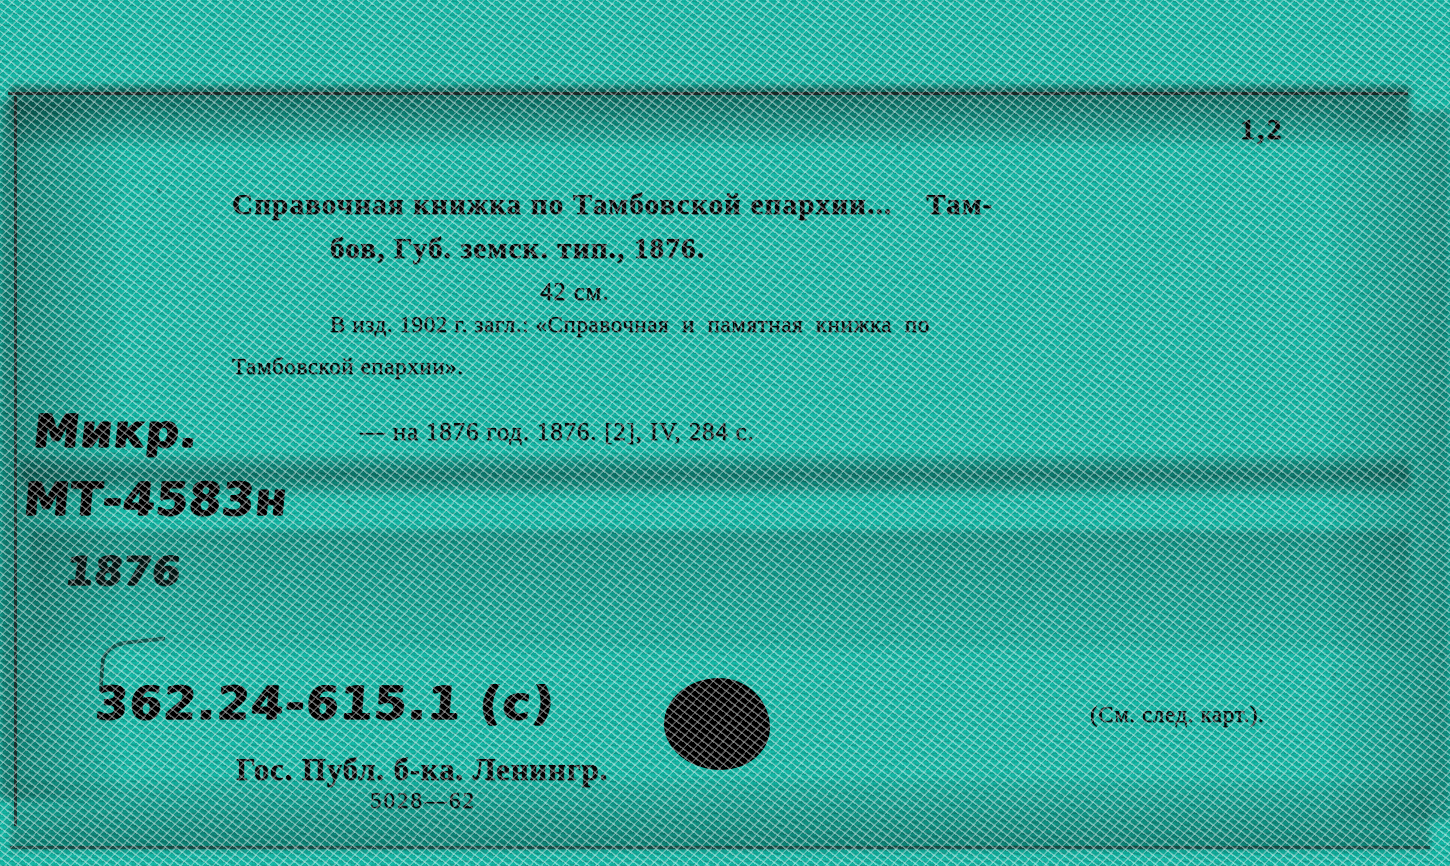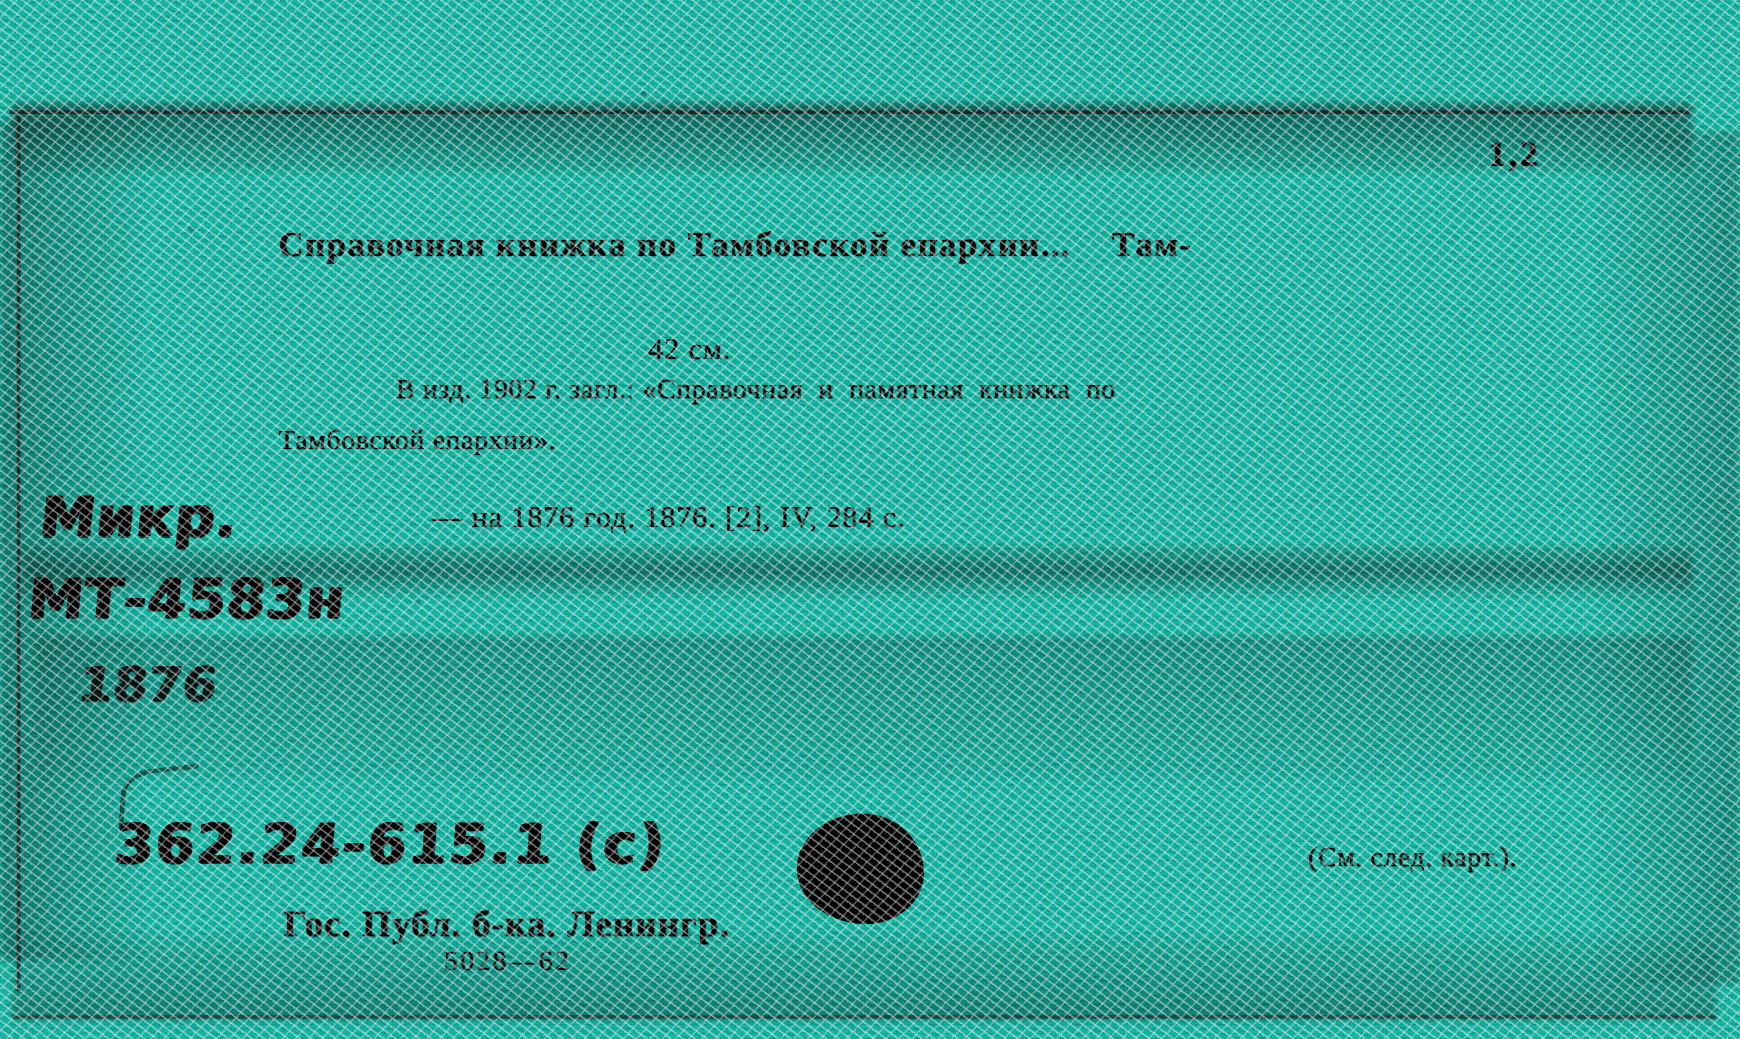--- a/index.html
+++ b/index.html
@@ -215,20 +215,21 @@
   <div class="smudge smudge-mid2"></div>
   <div class="smudge smudge-bottom"></div>
 
   <div class="rule rule-top"></div>
   <div class="rule rule-left"></div>
   <div class="rule rule-bottom"></div>
 
   <div class="typed t-num" id="corner-mark">1,2</div>
 
   <div class="typed t-title" id="title-line1">Справочная книжка по Тамбовской епархии...    Там-</div>
+  <div class="typed t-title" id="title-line2">бов, Губ. земск. тип., 1876.</div>
 
   <div class="typed t-body" id="size-line">42 см.</div>
 
   <div class="typed t-small" id="note-line1">В изд. 1902 г. загл.: «Справочная  и  памятная  книжка  по</div>
   <div class="typed t-small" id="note-line2">Тамбовской епархии».</div>
 
   <div class="typed t-body" id="holdings">— на 1876 год. 1876. [2], IV, 284 с.</div>
 
   <div class="typed t-small" id="see-next">(См. след. карт.).</div>
 

